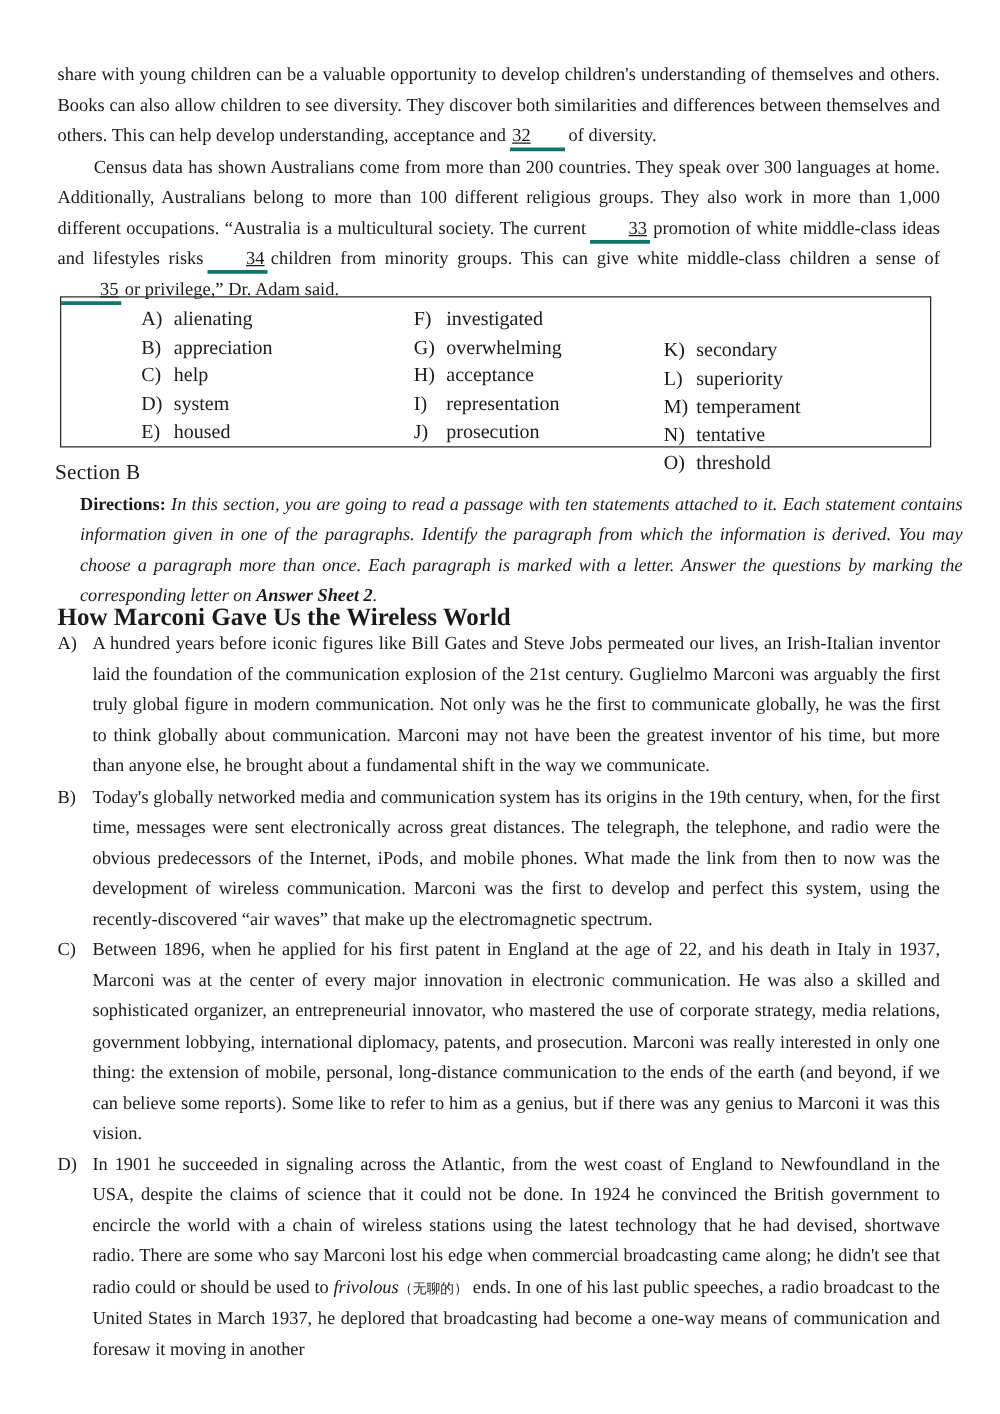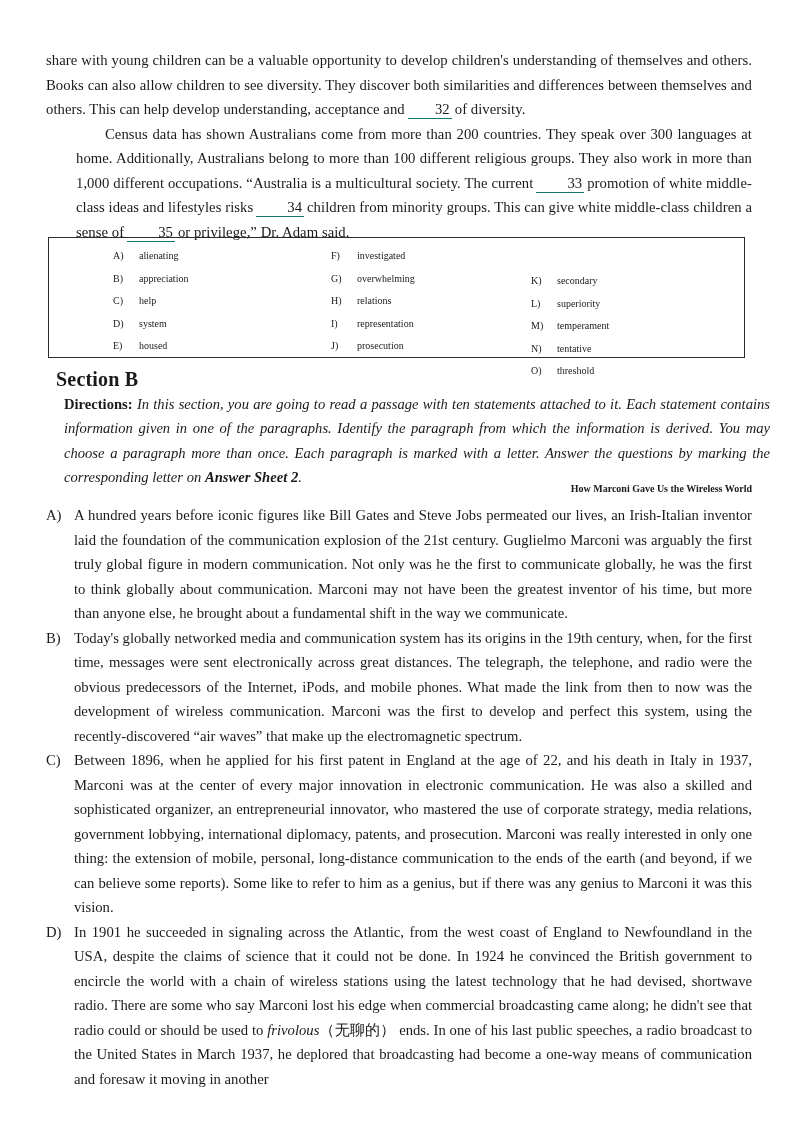--- a/index.html
+++ b/index.html
@@ -39,31 +39,31 @@
     text-align: justify;
     text-justify: inter-word;
     letter-spacing: 0.05px;
   }
 
   p.cont {
     text-indent: 0;
   }
   p.indent {
     text-indent: 29px;
-    margin-left: 30px;
   }
 
   .blank {
     display: inline-block;
     min-width: 40px;
-    text-align: right;
-    border-bottom: 1px solid #0f766e;
+    text-align: left;
+    border-bottom: 3px solid #0f766e;
     line-height: 18px;
     margin: 0 3px;
     padding: 0 2px;
+    text-decoration: underline;
   }
 
   
   .wordbank {
     position: absolute;
     left: 48px;
     top: 237px;
     width: 697px;
     height: 121px;
     border: 1.3px solid #2b2b2b;
@@ -76,39 +76,39 @@
   }
   .wb-col {
     position: absolute;
     top: 7px;
   }
   .wb-col.c1 { left: 64px; }
   .wb-col.c2 { left: 282px; font-family: Liberation Serif, serif; }
   .wb-col.c3 { left: 482px; margin-top: 25px; }
 
   .wb-item {
-    font-size: 10px;
+    font-size: 16px;
     line-height: 22.6px;
     white-space: nowrap;
   }
   .wb-key {
     display: inline-block;
     width: 26px;
   }
   .wb-key.wide {
     width: 26px;
   }
 
   
   .section-head {
     position: absolute;
-    left: 56px;
+    left: 44px;
     top: 368px;
-    font-size: 20px;
-    font-weight: bold;
+    font-size: 17px;
+    font-weight: normal;
     letter-spacing: 0.2px;
   }
 
   .directions {
     position: absolute;
     left: 64px;
     top: 392px;
     width: 706px;
     font-size: 14.6px;
     line-height: 24.4px;
@@ -122,22 +122,22 @@
   .directions .bi {
     font-style: italic;
     font-weight: bold;
   }
 
   .article-title {
     position: absolute;
     left: 46px;
     top: 483px;
     width: 706px;
-    text-align: right;
-    font-size: 10px;
+    text-align: left;
+    font-size: 20px;
     font-weight: bold;
   }
 
   
   .passage {
     position: absolute;
     left: 46px;
     top: 503px;
     width: 706px;
   }
@@ -152,21 +152,21 @@
   .pgf .marker {
     position: absolute;
     left: 0;
     top: 0;
     width: 24px;
     text-align: left;
   }
   .pgf i { font-style: italic; }
   .cn {
     font-family: Liberation Serif, serif;
-    font-size: 15px;
+    font-size: 11px;
   }
 
   
   .footer {
     position: absolute;
     left: 0;
     top: 1066px;
     width: 800px;
     text-align: center;
     font-size: 13.6px;
@@ -198,21 +198,21 @@
         <div class="wb-item"><span class="wb-key">A)</span><span>alienating</span></div>
         <div class="wb-item"><span class="wb-key">B)</span><span>appreciation</span></div>
         <div class="wb-item"><span class="wb-key">C)</span><span>help</span></div>
         <div class="wb-item"><span class="wb-key">D)</span><span>system</span></div>
         <div class="wb-item"><span class="wb-key">E)</span><span>housed</span></div>
       </div>
 
       <div class="wb-col c2">
         <div class="wb-item"><span class="wb-key">F)</span><span>investigated</span></div>
         <div class="wb-item"><span class="wb-key">G)</span><span>overwhelming</span></div>
-        <div class="wb-item"><span class="wb-key">H)</span><span>relations</span></div>
+        <div class="wb-item"><span class="wb-key">H)</span><span>acceptance</span></div>
         <div class="wb-item"><span class="wb-key">I)</span><span>representation</span></div>
         <div class="wb-item"><span class="wb-key">J)</span><span>prosecution</span></div>
       </div>
 
       <div class="wb-col c3">
         <div class="wb-item"><span class="wb-key">K)</span><span>secondary</span></div>
         <div class="wb-item"><span class="wb-key">L)</span><span>superiority</span></div>
         <div class="wb-item"><span class="wb-key wide">M)</span><span>temperament</span></div>
         <div class="wb-item"><span class="wb-key">N)</span><span>tentative</span></div>
         <div class="wb-item"><span class="wb-key">O)</span><span>threshold</span></div>

